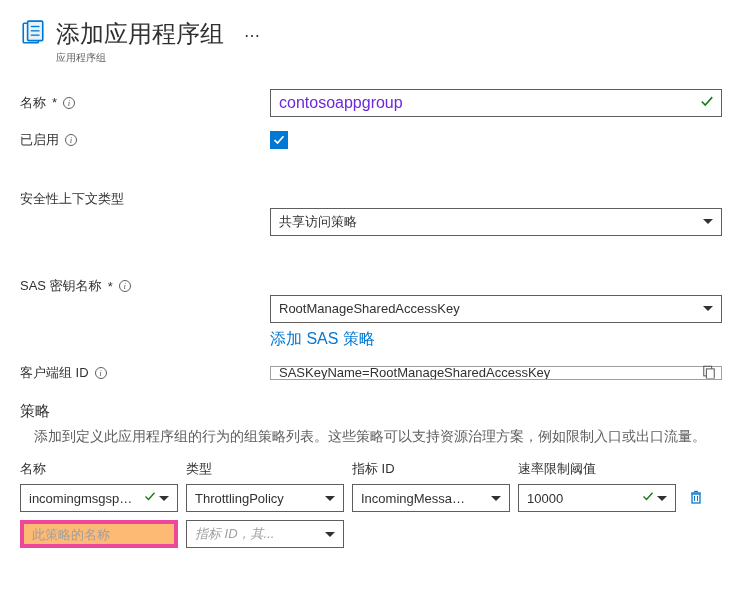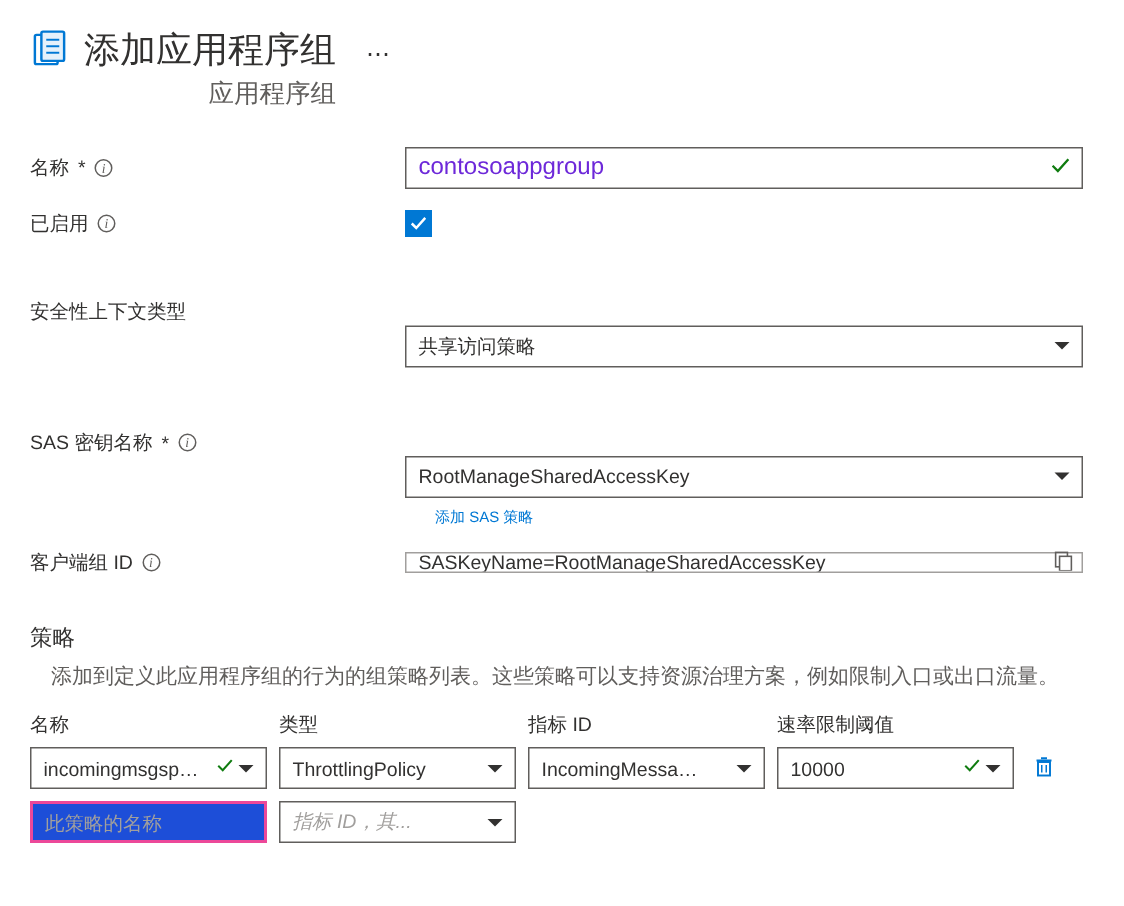--- a/index.html
+++ b/index.html
@@ -26,24 +26,23 @@
     display: flex;
     flex-direction: column;
   }
   .title {
     font-size: 24px;
     font-weight: 400;
     line-height: 1.2;
     color: #323130;
   }
   .subtitle {
-    font-size: 17px;
+    font-size: 10px;
     color: #605e5c;
     margin-top: 2px;
-    text-align: right;
   }
   .ellipsis {
     font-size: 16px;
     color: #323130;
     margin-left: 10px;
     margin-top: 6px;
   }
   .field-row {
     display: flex;
     align-items: center;
@@ -126,25 +125,24 @@
     height: 18px;
     background: #0078d4;
     display: flex;
     align-items: center;
     justify-content: center;
     color: #fff;
     cursor: pointer;
   }
   .link {
     color: #0078d4;
-    font-size: 10px;
+    font-size: 16px;
     cursor: pointer;
     margin-top: 4px;
     display: inline-block;
-    margin-left: 20px;
   }
   .readonly-input {
     width: 100%;
     height: 14px;
     border: 1px solid #a19f9d;
     padding: 0 30px 0 8px;
     font-size: 13px;
     background: #fff;
     color: #323130;
     position: relative;
@@ -153,21 +151,21 @@
     position: absolute;
     right: 6px;
     top: 50%;
     transform: translateY(-50%);
     color: #605e5c;
     cursor: pointer;
   }
   .section-header {
     font-size: 15px;
     color: #323130;
-    margin-top: 32px;
+    margin-top: 20px;
     margin-bottom: 6px;
   }
   .section-desc {
     font-size: 14px;
     color: #605e5c;
     line-height: 1.4;
     padding-left: 14px;
     margin-bottom: 14px;
   }
   .policy-grid {
@@ -180,24 +178,24 @@
   .policy-headers {
     display: grid;
     grid-template-columns: 158px 158px 158px 158px 24px;
     gap: 8px;
     font-size: 13px;
     color: #323130;
     margin-bottom: 6px;
   }
   .policy-input {
     height: 28px;
-    border: 2px solid #ec4899;
+    border: 4px solid #ec4899;
     padding: 0 8px;
     font-size: 13px;
-    background: #1d4ed8;
+    background: #fdba74;
     width: 100%;
   }
   .policy-input::placeholder { color: #a19f9d; }
   .policy-select {
     height: 28px;
     border: 1px solid #605e5c;
     background: #fff;
     padding: 0 8px;
     display: flex;
     align-items: center;

